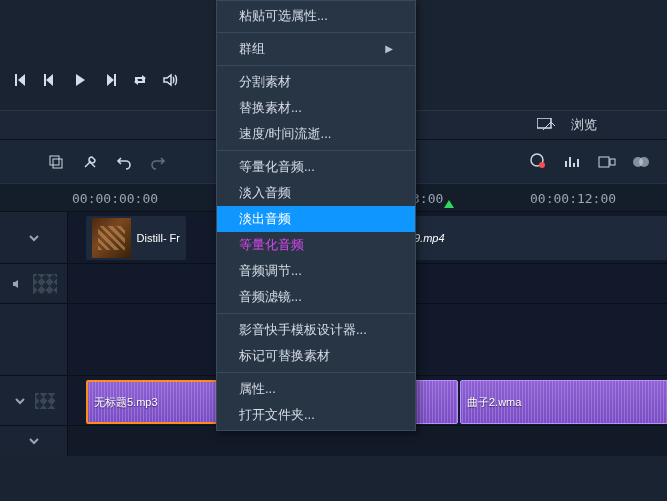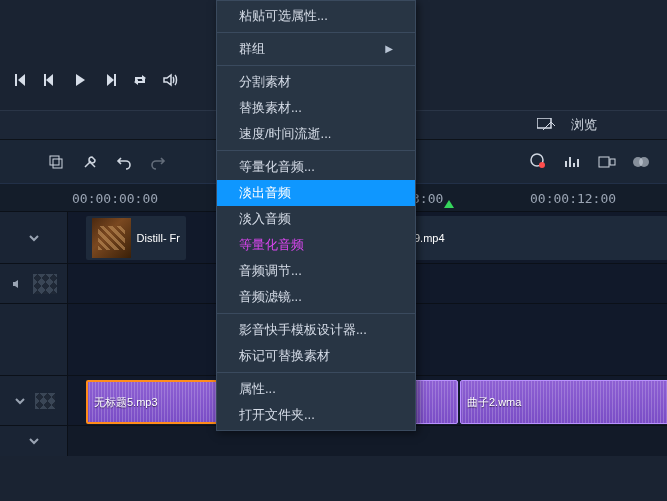--- a/index.html
+++ b/index.html
@@ -273,21 +273,21 @@
     <div class="track-head">
       <svg width="14" height="14" viewBox="0 0 14 14">
           <path d="M3 5l4 4 4-4" stroke="#9aa4b3" fill="none" stroke-width="2"></path>
         </svg>
     </div>
     <div class="track-body">
       <div class="clip" style="left:18px; width:100px; background:#1e2a3b;">
         <div class="video-thumb"></div>
         <span>Distill- Fr</span>
       </div>
-      <div class="clip" style="left:340px; width:260px; background:#1e2a3b;">
+      <div class="clip" style="left:340px; width:260px; background:#1e2a3b;font-style:italic;">
         <span>9.mp4</span>
       </div>
     </div>
   </div>
 
   <div class="track-row" style="height:40px">
     <div class="track-head">
       <svg width="14" height="14" viewBox="0 0 14 14">
           <path d="M2 5h2l3-2v8l-3-2H2z" fill="#9aa4b3"></path>
         </svg>
@@ -350,26 +350,26 @@
   <div class="mi">
       <span>替换素材...</span>
     </div>
   <div class="mi">
       <span>速度/时间流逝...</span>
     </div>
   <div class="sep"></div>
   <div class="mi">
       <span>等量化音频...</span>
     </div>
+  <div class="mi">
+      <span>淡入音频</span>
+    </div>
   <div class="mi highlight">
       <span>淡出音频</span>
     </div>
-  <div class="mi">
-      <span>淡入音频</span>
-    </div>
   <div class="mi disabled">
       <span>等量化音频</span>
     </div>
   <div class="mi">
       <span>音频调节...</span>
     </div>
   <div class="mi">
       <span>音频滤镜...</span>
     </div>
   <div class="sep"></div>

